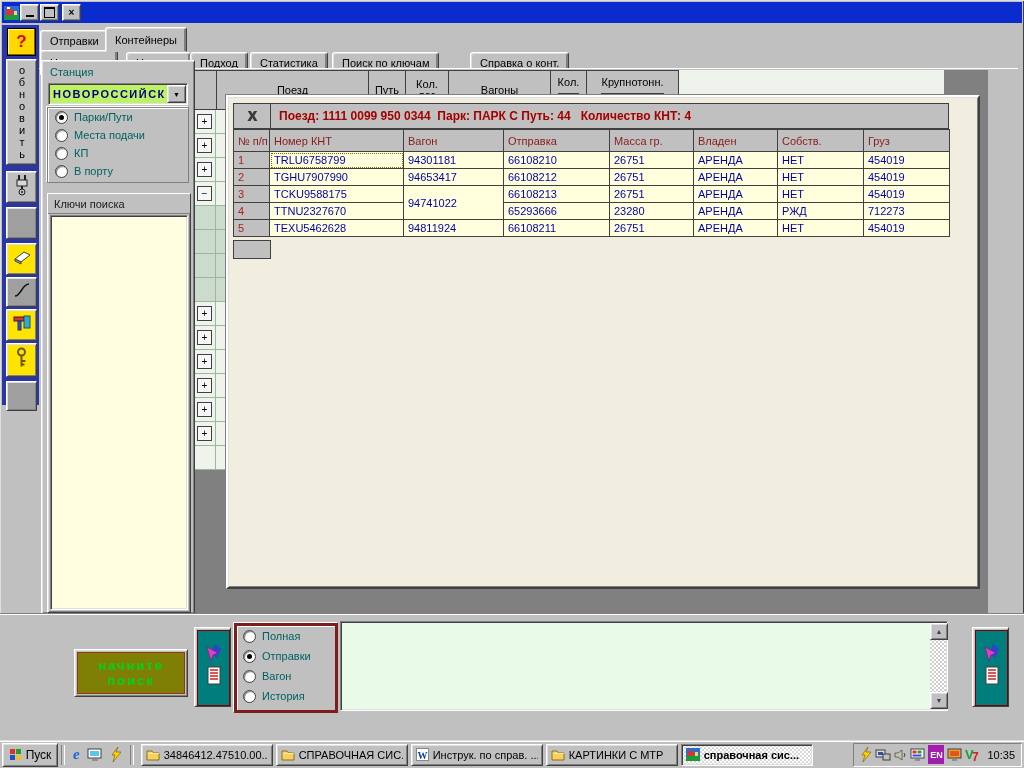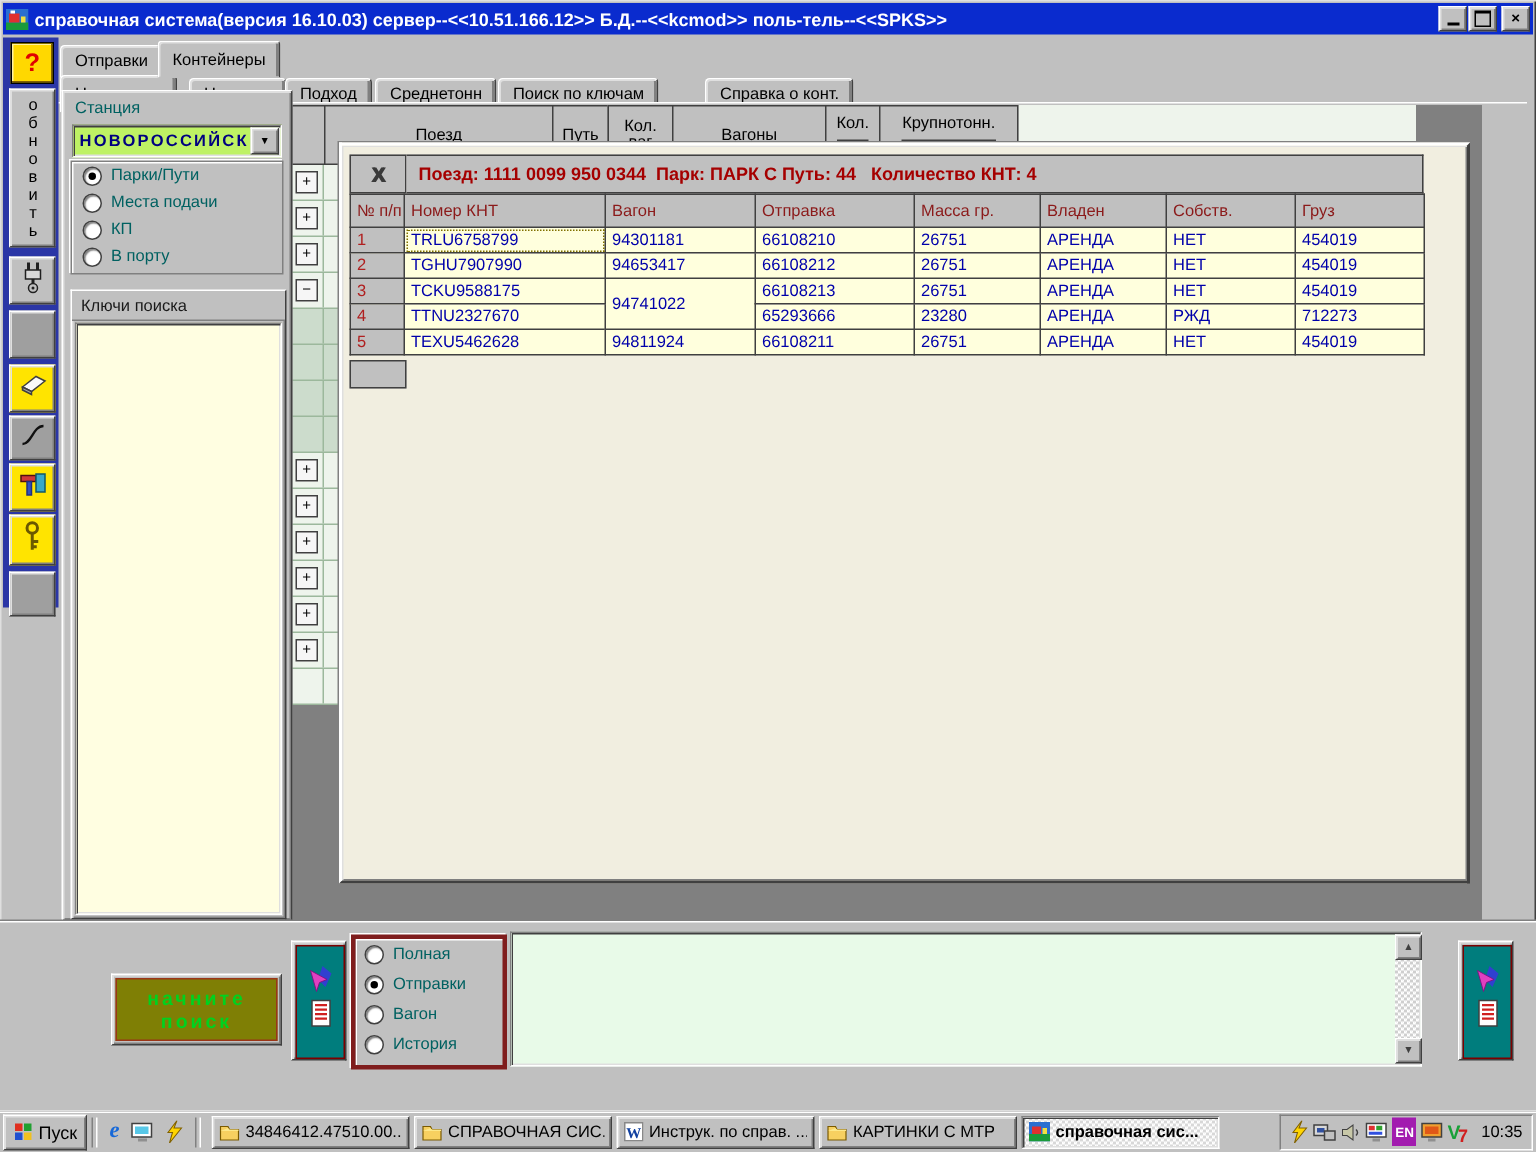--- a/index.html
+++ b/index.html
@@ -145,37 +145,36 @@
   <div class="titlebar">
     <span style="display:flex;">
       <svg width="15" height="14" viewBox="0 0 15 14">
           <rect width="15" height="14" fill="#2a6fd0"></rect>
           <rect x="0" y="9" width="15" height="5" fill="#1a9a3a"></rect>
           <rect x="2" y="3" width="7" height="6" fill="#e03030"></rect>
           <rect x="10" y="5" width="3" height="4" fill="#f0e040"></rect>
           <rect x="3" y="1" width="3" height="2" fill="#ffffff"></rect>
         </svg>
     </span>
-    <span class="ttl">справочная система(версия 16.10.03) сервер--&lt;&lt;10.51.166.12&gt;&gt; Б.Д.--&lt;&lt;kcmod&gt;&gt; поль-тель--&lt;&lt;SPKS&gt;&gt;</span>
     <span class="winbtn raised">
         <span class="minglyph"></span>
       </span>
     <span class="winbtn raised">
         <span class="maxglyph"></span>
       </span>
     <span class="winbtn raised" style="margin-left:3px;">×</span>
   </div>
 
   <div class="tab" style="left:40px;top:30px;z-index:2;">Отправки</div>
   <div class="tab active" style="left:105px;top:27px;">Контейнеры</div>
 
   <div class="tab active" style="left:40px;top:50px;z-index:2;">На станции</div>
   <div class="tab" style="left:126px;top:52px;">Наличие</div>
   <div class="tab" style="left:190px;top:52px;">Подход</div>
-  <div class="tab" style="left:250px;top:52px;">Среднетонн</div>
+  <div class="tab" style="left:250px;top:52px;">Статистика</div>
   <div class="tab" style="left:332px;top:52px;">Поиск по ключам</div>
   <div class="tab" style="left:470px;top:52px;">Справка о конт.</div>
   <div class="tabline"></div>
 
   <div class="toolstrip">
     <div class="helpbtn">?</div>
     <div class="refreshbtn raised">
         <span>обновить</span>
       </div>
     <div class="tool-btn raised" style="top:146px;height:30px;">

